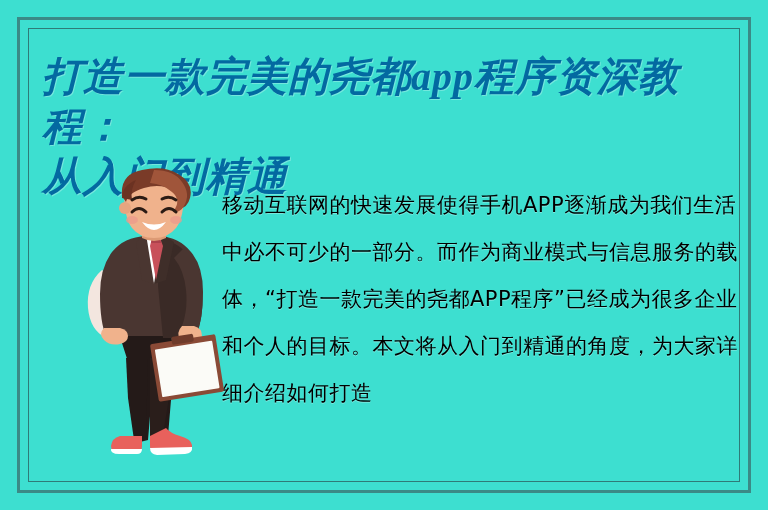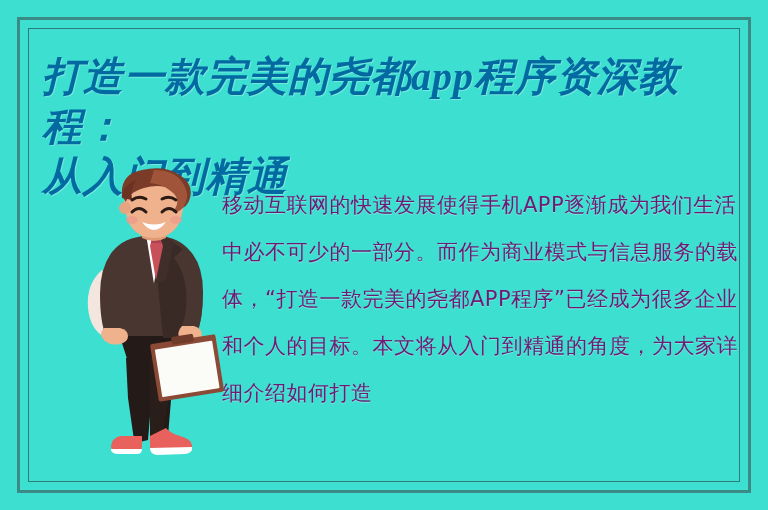--- a/index.html
+++ b/index.html
@@ -57,21 +57,21 @@
     white-space: pre-line;
   }
 
   
   .body-copy {
     position: absolute;
     left: 222px;
     top: 182px;
     width: 532px;
     height: 300px;
-    color: #701a75;
+    color: #000000;
     font-family: "DejaVu Sans", sans-serif;
     font-size: 21px;
     line-height: 47px;
     letter-spacing: .5px;
     text-shadow: 0 1px 0 rgba(255,255,255,.30);
     overflow: hidden;
   }
 
   
   .person {

